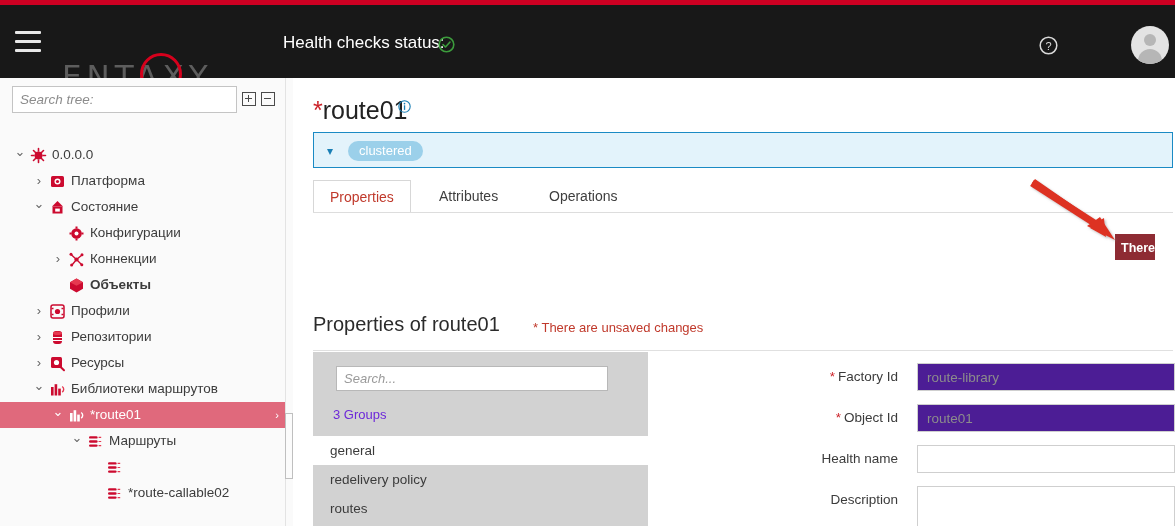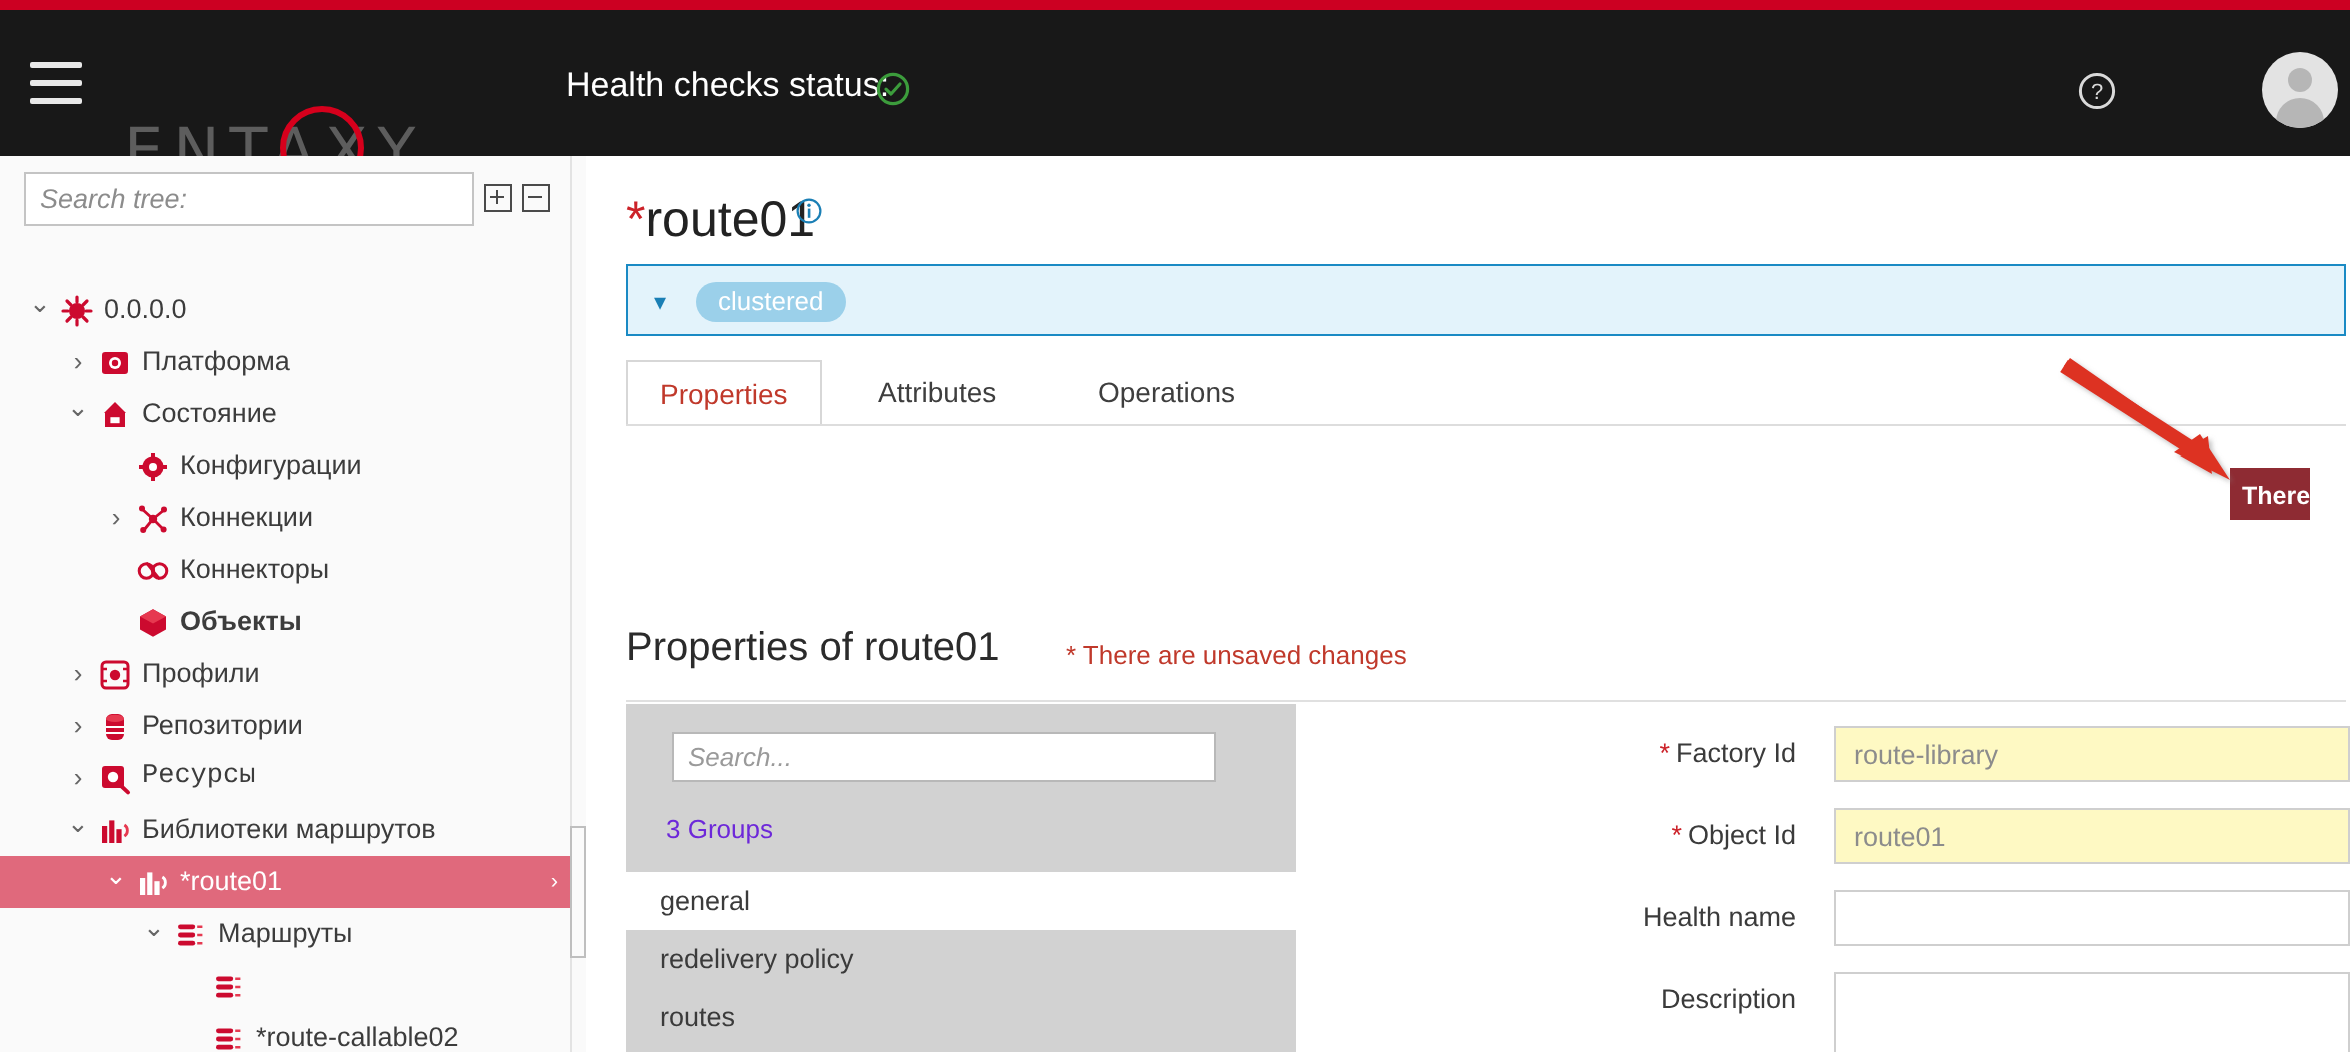--- a/index.html
+++ b/index.html
@@ -327,21 +327,21 @@
   .form-input {
     position: absolute; left: 223px;
     width: 258px; height: 28px;
     border: 1px solid #cfcfcf;
     background: #ffffff;
     padding: 0 9px;
     font-size: 13.5px; color: #8c8c8c;
     font-family: "Liberation Sans", sans-serif;
     outline: none;
   }
-  .form-input.disabled { background: #fef9c3; color: #8c8c8c; }
+  .form-input.disabled { background: #4c1d95; color: #8c8c8c; }
   textarea.form-input {
     height: 46px; padding-top: 5px; resize: none;
   }
 
   
   #annotation-arrow {
     position: absolute; left: 1020px; top: 172px;
     width: 110px; height: 75px;
     pointer-events: none;
   }
@@ -445,30 +445,20 @@
               <circle cx="3" cy="3.2" r="1.5"></circle>
         <circle cx="14" cy="3.8" r="1.5"></circle>
               <circle cx="3.6" cy="14" r="1.5"></circle>
               <circle cx="13.8" cy="13.8" r="1.5"></circle>
             </g>
           </svg></span>
         <span class="lbl" style="left: 90px;">Коннекции</span>
       </div>
       <div class="tree-row">
         <span class="ic" style="left: 68px;"><svg viewBox="0 0 17 17">
-            <g fill="none" stroke="#cc0a2f" stroke-width="1.5">
-        <circle cx="5.2" cy="8.5" r="3.6"></circle>
-              <circle cx="11.8" cy="8.5" r="3.6"></circle>
-            </g>
-        <path d="M5.2 4.4l6.6 8.2" stroke="#cc0a2f" stroke-width="1.4"></path>
-          </svg></span>
-        <span class="lbl" style="left: 90px;">Коннекторы</span>
-      </div>
-      <div class="tree-row">
-        <span class="ic" style="left: 68px;"><svg viewBox="0 0 17 17">
             <path d="M8.5 1.6 15 5.2v6.6L8.5 15.4 2 11.8V5.2z" fill="#cc0a2f"></path>
         <path d="M8.5 1.6 15 5.2 8.5 8.8 2 5.2z" fill="#e63950"></path>
           </svg></span>
         <span class="lbl" style="left: 90px; font-weight: bold;">Объекты</span>
       </div>
       <div class="tree-row">
         <span class="caret" style="left: 33px; font-size: 13px;">›</span>
         <span class="ic" style="left: 49px;"><svg viewBox="0 0 17 17">
             <rect x="2" y="2" width="13" height="13" rx="2" fill="none" stroke="#cc0a2f" stroke-width="1.5"></rect>
         <circle cx="8.5" cy="8.5" r="2.6" fill="#cc0a2f"></circle>
@@ -487,21 +477,21 @@
           </svg></span>
         <span class="lbl" style="left: 71px;">Репозитории</span>
       </div>
       <div class="tree-row">
         <span class="caret" style="left: 33px; font-size: 13px;">›</span>
         <span class="ic" style="left: 49px;"><svg viewBox="0 0 17 17">
             <rect x="2" y="2" width="11" height="11" rx="1.5" fill="#cc0a2f"></rect>
         <circle cx="7.5" cy="7.5" r="2.6" fill="#ffffff"></circle>
         <path d="M10.5 11 L15 15.2" stroke="#cc0a2f" stroke-width="2" stroke-linecap="round"></path>
           </svg></span>
-        <span class="lbl" style="left: 71px; font-family: Liberation Mono, monospace;">Ресурсы</span>
+        <span class="lbl" style="left: 71px;">Ресурсы</span>
       </div>
       <div class="tree-row">
         <span class="caret" style="left: 33px; font-size: 13px; line-height: 20px;">⌄</span>
         <span class="ic" style="left: 49px;"><svg viewBox="0 0 17 17">
             <g fill="#cc0a2f">
         <rect x="2" y="6" width="2.6" height="8.5"></rect>
               <rect x="5.6" y="3.2" width="2.6" height="11.3"></rect>
         <rect x="9.2" y="7.6" width="2.6" height="6.9"></rect>
             </g>
         <path d="M13.2 5.5c2 1.2 2 4.2 0 5.6" fill="none" stroke="#e63950" stroke-width="1.4"></path>

